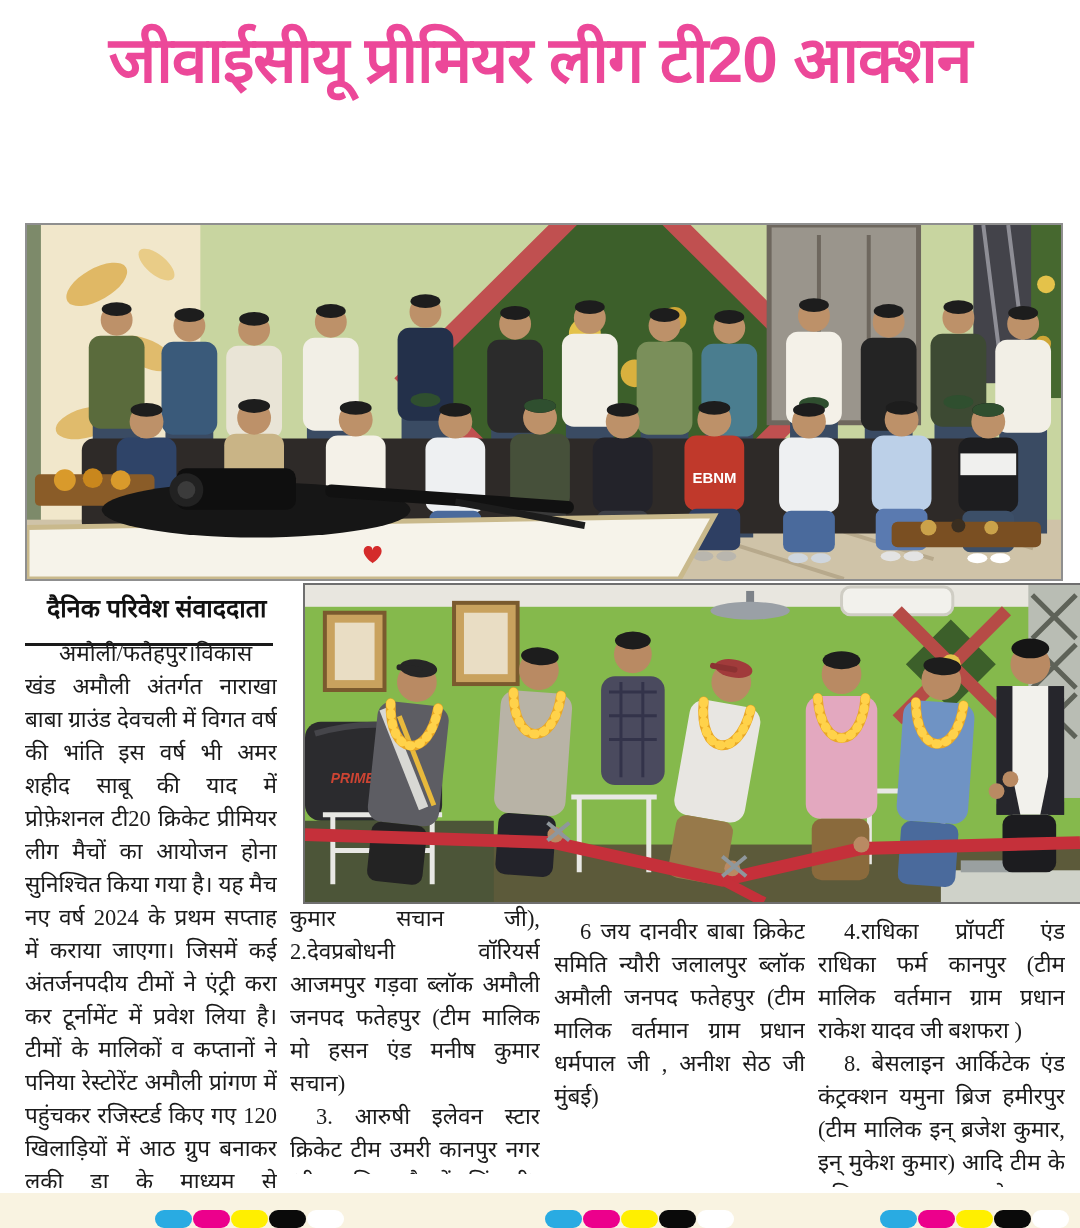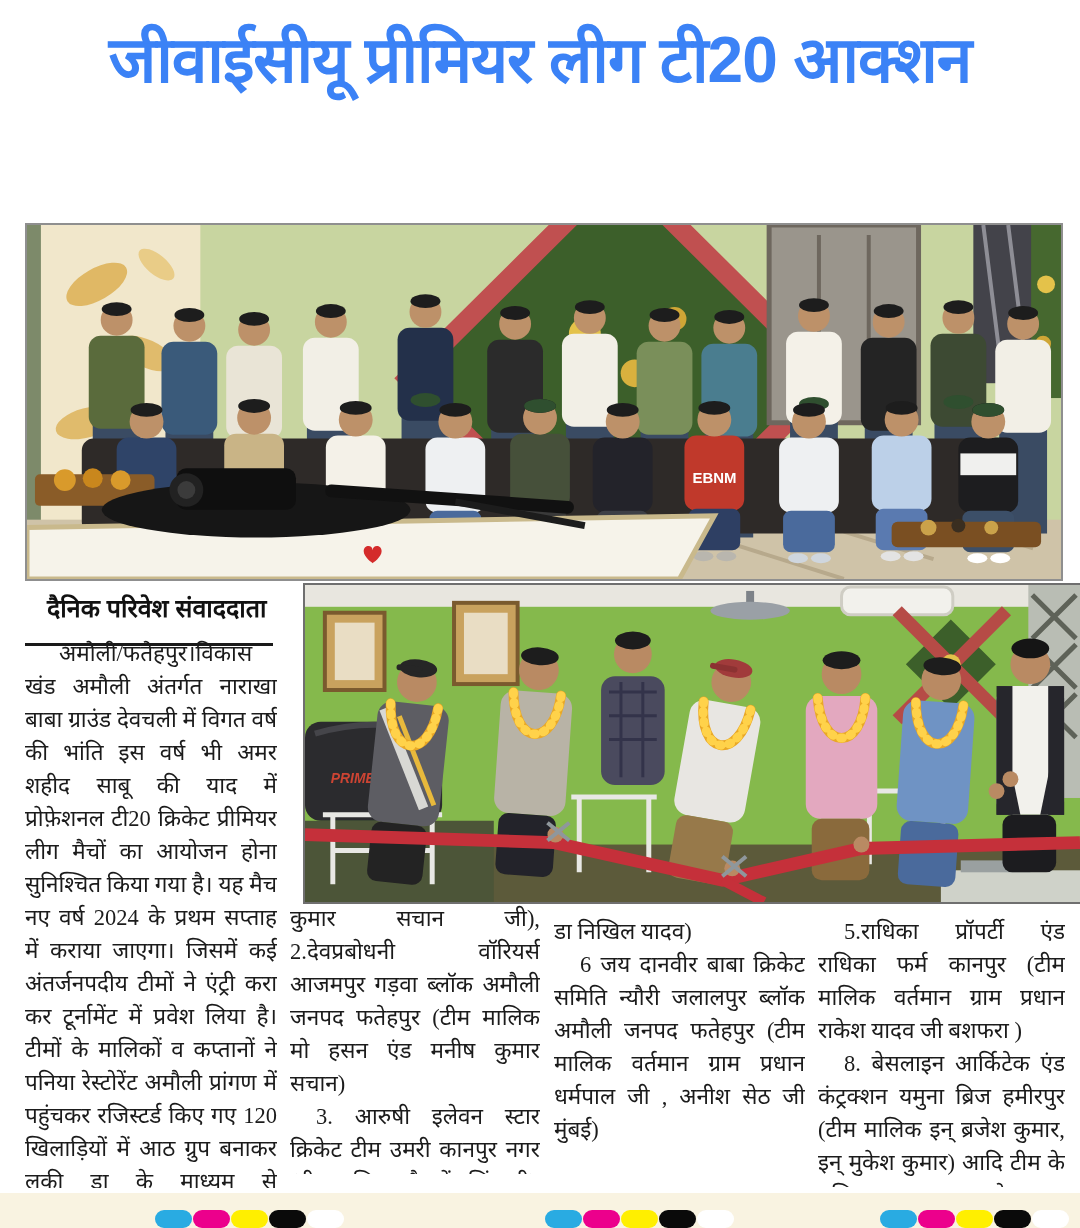--- a/index.html
+++ b/index.html
@@ -5,21 +5,21 @@
   html,body{margin:0;padding:0;}
   body{background:#e9e9e9;}
   .page{
     position:relative;width:1080px;height:1228px;margin:0 auto;
     background:#ffffff;overflow:hidden;
     font-family:"Liberation Serif", serif;color:#161616;
   }
   
   .headline{
     position:absolute;top:16px;left:0;width:1080px;text-align:center;
-    font-family:"Liberation Sans", sans-serif;font-weight:800;color:#3b82f6;
+    font-family:"Liberation Sans", sans-serif;font-weight:800;color:#ec4899;
     font-size:64px;line-height:88px;margin:0;letter-spacing:-1px;
   }
   
   figure{margin:0;padding:0;}
   .photo{position:absolute;border:2px solid #8f8f8f;box-sizing:border-box;background:#f0abfc;}
   .photo1{left:25px;top:223px;width:1038px;height:358px;}
   .photo2{left:283px;top:583px;width:779px;height:321px;border-color:#6f6f6f;margin-left:20px;}
   .photo svg{display:block;width:100%;height:100%;}
   
   .byline-wrap{
@@ -359,25 +359,24 @@
 
   <div class="col col1">
     <p>अमौली/फतेहपुर।विकास खंड अमौली अंतर्गत नाराखा बाबा ग्राउंड देवचली में विगत वर्ष की भांति इस वर्ष भी अमर शहीद साबू की याद में प्रोफ़ेशनल टी20 क्रिकेट प्रीमियर लीग मैचों का आयोजन होना सुनिश्चित किया गया है। यह मैच नए वर्ष 2024 के प्रथम सप्ताह में कराया जाएगा। जिसमें कई अंतर्जनपदीय टीमों ने एंट्री करा कर टूर्नामेंट में प्रवेश लिया है। टीमों के मालिकों व कप्तानों ने पनिया रेस्टोरेंट अमौली प्रांगण में पहुंचकर रजिस्टर्ड किए गए 120 खिलाड़ियों में आठ ग्रुप बनाकर लकी ड्रा के माध्यम से खिलाड़ियों का चयन किया गया। जिसमें 1.स्व. श्री गंगा चरन सधारी लाल जी इंटर कॉलेज बुढ़वा ब्लॉक अमौली जनपद फतेहपुर (टीम मालिक अनूप</p>
   </div>
   <div class="col col2">
     <p class="noindent">कुमार सचान जी), 2.देवप्रबोधनी वॉरियर्स आजमपुर गड़वा ब्लॉक अमौली जनपद फतेहपुर (टीम मालिक मो हसन एंड मनीष कुमार सचान)</p>
     <p>3. आरुषी इलेवन स्टार क्रिकेट टीम उमरी कानपुर नगर (टीम मालिक कौशलेंद्र सिंह जी)</p>
 
   </div>
   <div class="col col3">
-    <p class="noindent">डा निखिल यादव)</p>
     <p>6 जय दानवीर बाबा क्रिकेट समिति न्यौरी जलालपुर ब्लॉक अमौली जनपद फतेहपुर (टीम मालिक वर्तमान ग्राम प्रधान धर्मपाल जी , अनीश सेठ जी मुंबई)</p>
   </div>
   <div class="col col4">
-    <p>5.राधिका प्रॉपर्टी एंड राधिका फर्म कानपुर (टीम मालिक वर्तमान ग्राम प्रधान राकेश यादव जी बशफरा )</p>
+    <p>4.राधिका प्रॉपर्टी एंड राधिका फर्म कानपुर (टीम मालिक वर्तमान ग्राम प्रधान राकेश यादव जी बशफरा )</p>
     <p>8. बेसलाइन आर्किटेक एंड कंट्रक्शन यमुना ब्रिज हमीरपुर (टीम मालिक इन् ब्रजेश कुमार, इन् मुकेश कुमार) आदि टीम के मलिक व कप्तान के साथ कमेटी के सदस्यगण मौजूद रहे।</p>
   </div>
 
   <div class="footer-strip">
     <div class="mark-group mg1">
         <span class="mark" style="background: rgb(41, 171, 226);"></span>
         <span class="mark" style="background: rgb(236, 0, 140);"></span>
         <span class="mark" style="background: rgb(255, 239, 0);"></span>
         <span class="mark" style="background: rgb(10, 10, 10);"></span>
         <span class="mark" style="background: rgb(255, 255, 255);"></span>

